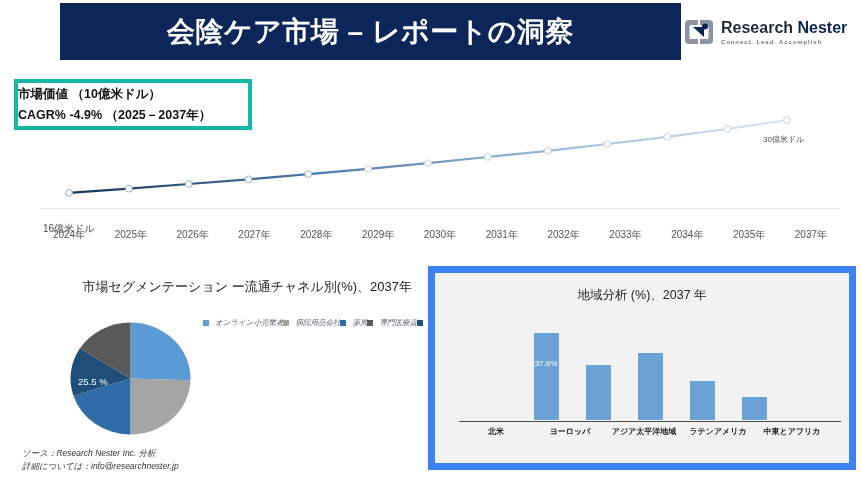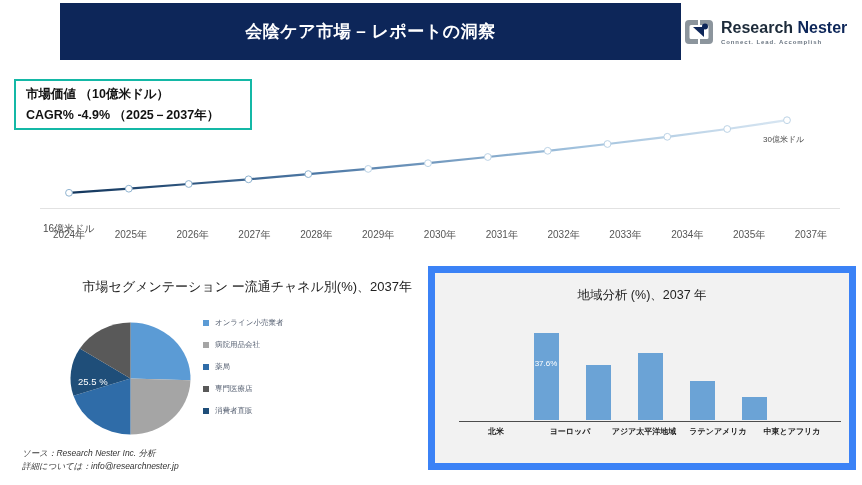--- a/index.html
+++ b/index.html
@@ -7,41 +7,41 @@
     width:862px;height:485px;background:#ffffff;overflow:hidden;
     font-family:"Liberation Sans","DejaVu Sans",sans-serif;
     position:relative;color:#333;
   }
   
   .header-bar{
     position:absolute;left:60px;top:3px;width:621px;height:57px;
     background:#0d2659;display:flex;align-items:center;justify-content:center;
   }
   .header-title{
-    color:#ffffff;font-size:17px;font-weight:700;letter-spacing:.5px;
+    color:#ffffff;font-size:28px;font-weight:700;letter-spacing:.5px;
     white-space:nowrap;
   }
   .logo{
     position:absolute;right:10px;top:14px;width:168px;height:36px;
     display:flex;align-items:center;gap:7px;
   }
   .logo-mark{width:30px;height:26px;flex:0 0 auto;}
   .logo-text{display:flex;flex-direction:column;line-height:1;}
   .logo-line1{font-size:16px;font-weight:700;color:#1d2b3a;white-space:nowrap;}
   .logo-line1 .nester{color:#0d2659;}
   .logo-line2{
     font-size:6px;font-weight:700;color:#6a7581;letter-spacing:.9px;
     margin-top:3px;white-space:nowrap;
   }
   
   .info-box{
     position:absolute;left:14px;top:79px;width:238px;height:51px;
-    border:2px solid #14b8a6;background:#fff;
+    border:4px solid #14b8a6;background:#fff;
     display:flex;flex-direction:column;justify-content:center;
-    padding-left:10px;box-sizing:border-box;
+    box-sizing:border-box;
   }
   .info-line{font-size:12.5px;font-weight:700;color:#111;line-height:1.65;white-space:nowrap;}
   
   .line-chart{position:absolute;left:0;top:60px;width:862px;height:185px;}
   .line-svg{position:absolute;left:0;top:0;}
   .lbl-start{
     position:absolute;left:43px;top:162px;font-size:10px;color:#4a4a4a;white-space:nowrap;
   }
   .lbl-end{
     position:absolute;left:763px;top:74px;font-size:8px;color:#4a4a4a;white-space:nowrap;
@@ -59,21 +59,21 @@
   .pie-title{
     position:absolute;left:12px;top:10px;width:400px;text-align:right;
     font-size:13px;color:#222;line-height:1.45;
   }
   .pie-wrap{position:absolute;left:58px;top:48px;width:145px;height:125px;}
   .pie-val{
     position:absolute;left:78px;top:108px;font-size:9.5px;color:#ffffff;
   }
   .pie-legend{
     position:absolute;left:203px;top:44px;width:140px;
-    display:flex;flex-direction:column;gap:0px;
+    display:flex;flex-direction:row;gap:0px;font-style:italic;
   }
   .legend-row{display:flex;align-items:center;height:22px;gap:6px;}
   .legend-sw{width:6px;height:6px;flex:0 0 auto;}
   .legend-lbl{font-size:7.5px;color:#5a6475;white-space:nowrap;}
   .source{
     position:absolute;left:22px;top:447px;font-size:8.5px;color:#333;
     font-style:italic;line-height:1.55;
   }
   
   .bar-panel{

